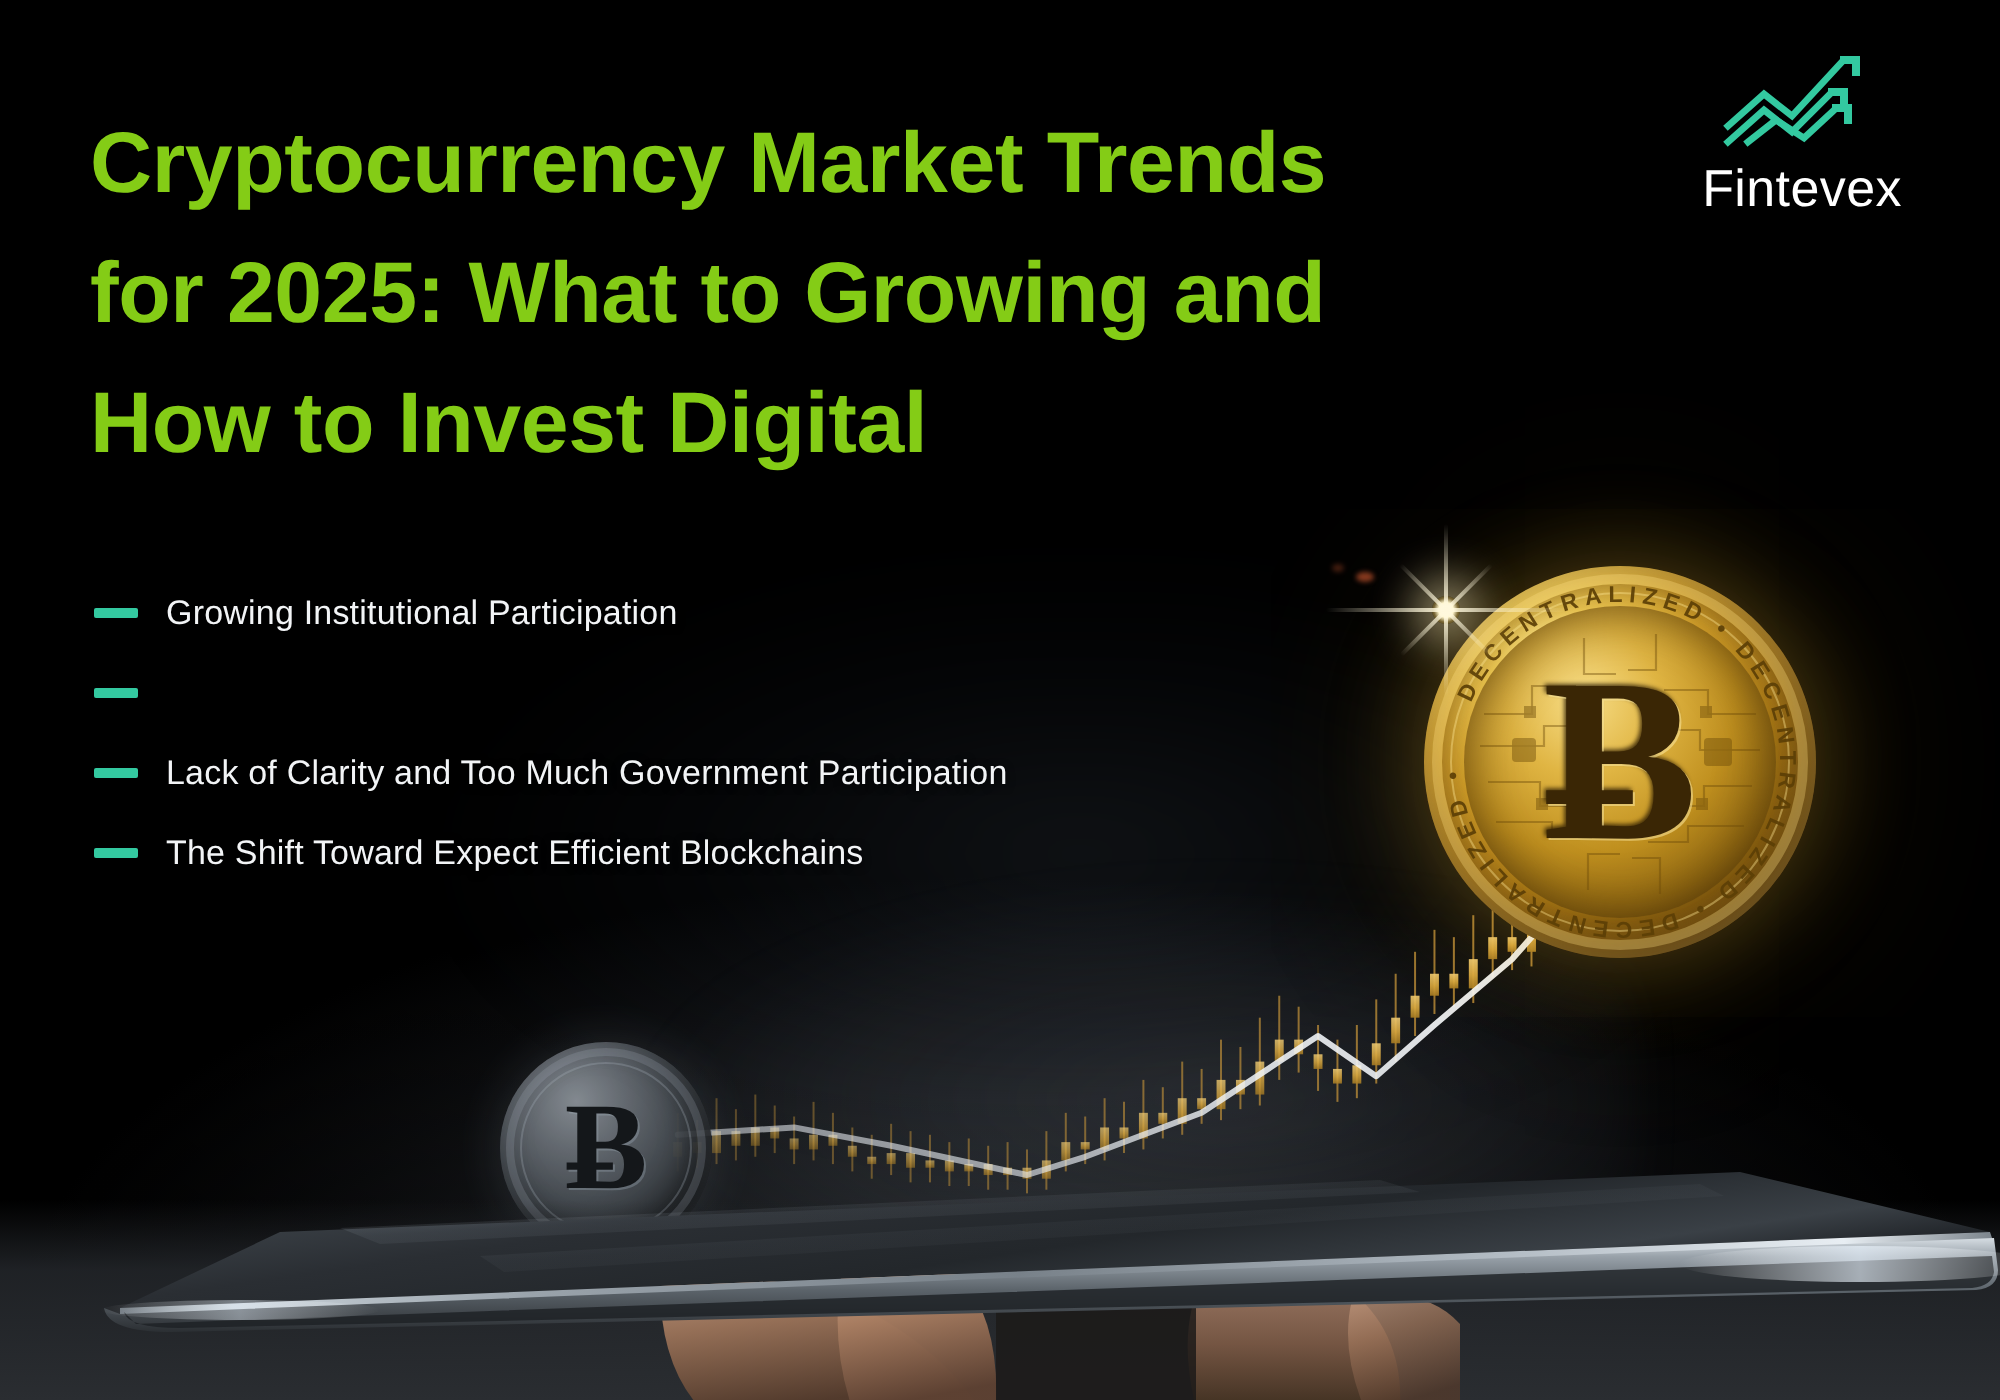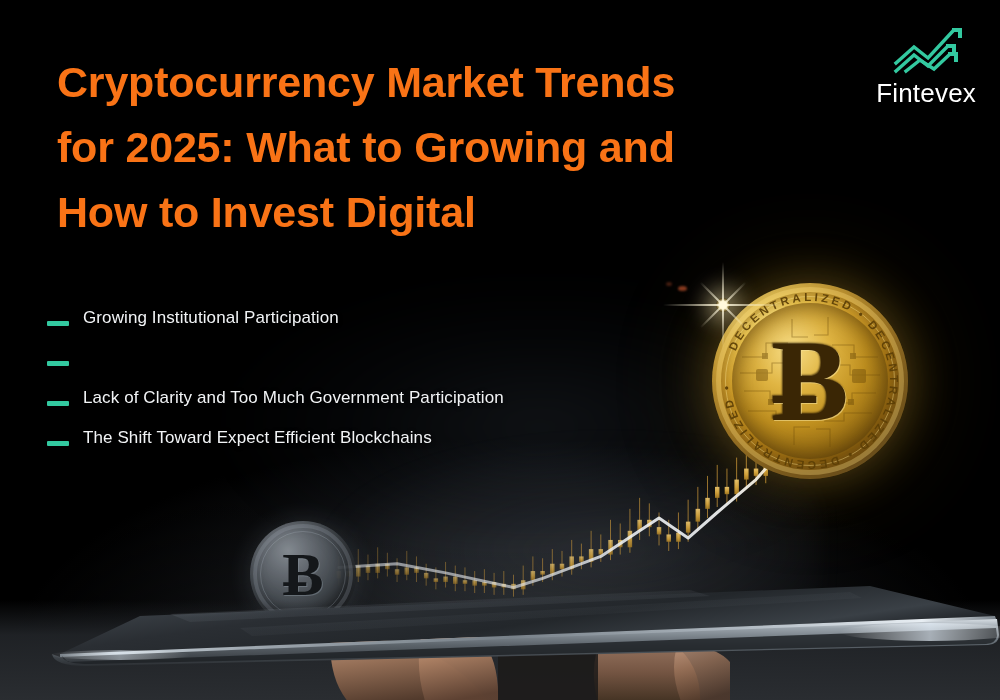--- a/index.html
+++ b/index.html
@@ -34,21 +34,21 @@
   .bg-vignette{
     position:absolute; inset:0;
     background:radial-gradient(ellipse 78% 70% at 50% 50%, rgba(0,0,0,0) 40%, rgba(0,0,0,.55) 82%, rgba(0,0,0,.85) 100%);
     pointer-events:none;
   }
 
   
   .logo{
     position:absolute; right:24px; top:22px;
     width:150px;
-    text-align:right;
+    text-align:center;
     z-index:40;
   }
   .logo-mark{ display:block; margin:0 auto 2px; }
   .logo-word{
     display:block;
     color:#ffffff;
     font-size:26px;
     letter-spacing:.2px;
     font-weight:400;
     line-height:1;
@@ -56,40 +56,39 @@
 
   
   .headline{
     position:absolute;
     left:45px; top:50px;
     width:740px;
     z-index:40;
   }
   .headline-line{
     display:block;
-    color:#f97316;
+    color:#84cc16;
     font-size:43px;
     font-weight:700;
     line-height:65px;
     letter-spacing:-0.2px;
     white-space:nowrap;
-    margin-left:12px;
   }
 
   
   .bullets{
     position:absolute;
     left:47px; top:286px;
     z-index:40;
     list-style:none;
     margin:0; padding:0;
   }
   .bullet{
     display:flex;
-    align-items:flex-end;
+    align-items:center;
     height:40px;
   }
   .bullet-dash{
     flex:0 0 auto;
     width:22px; height:5px;
     border-radius:1px;
     background:#33c9a0;
     margin-right:14px;
   }
   .bullet-text{

